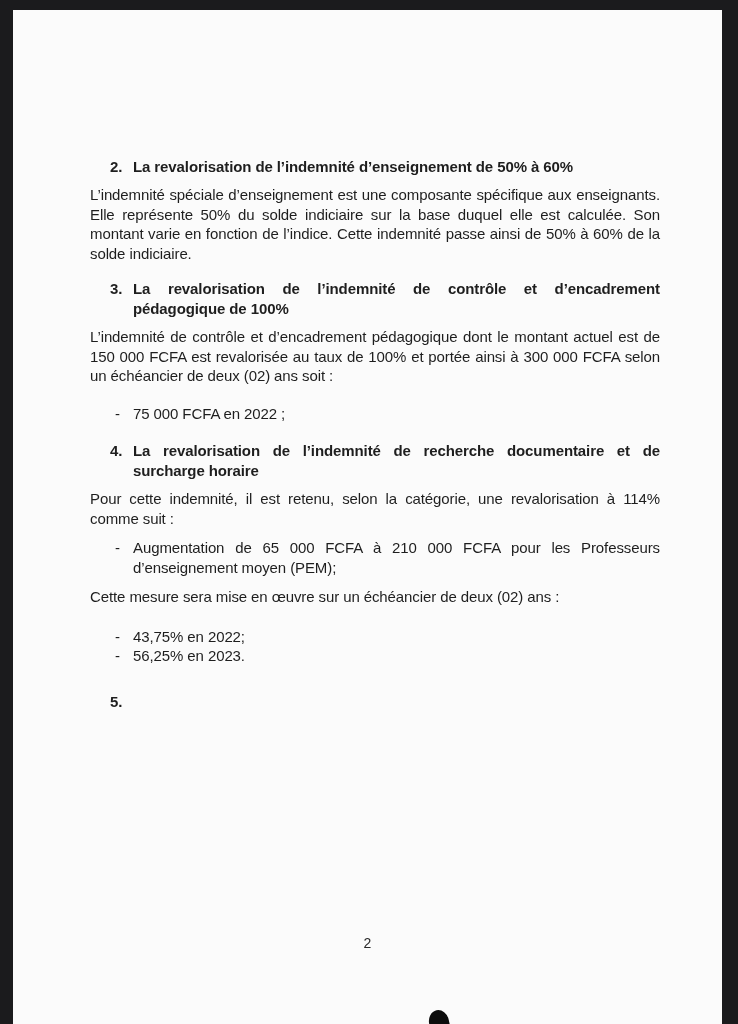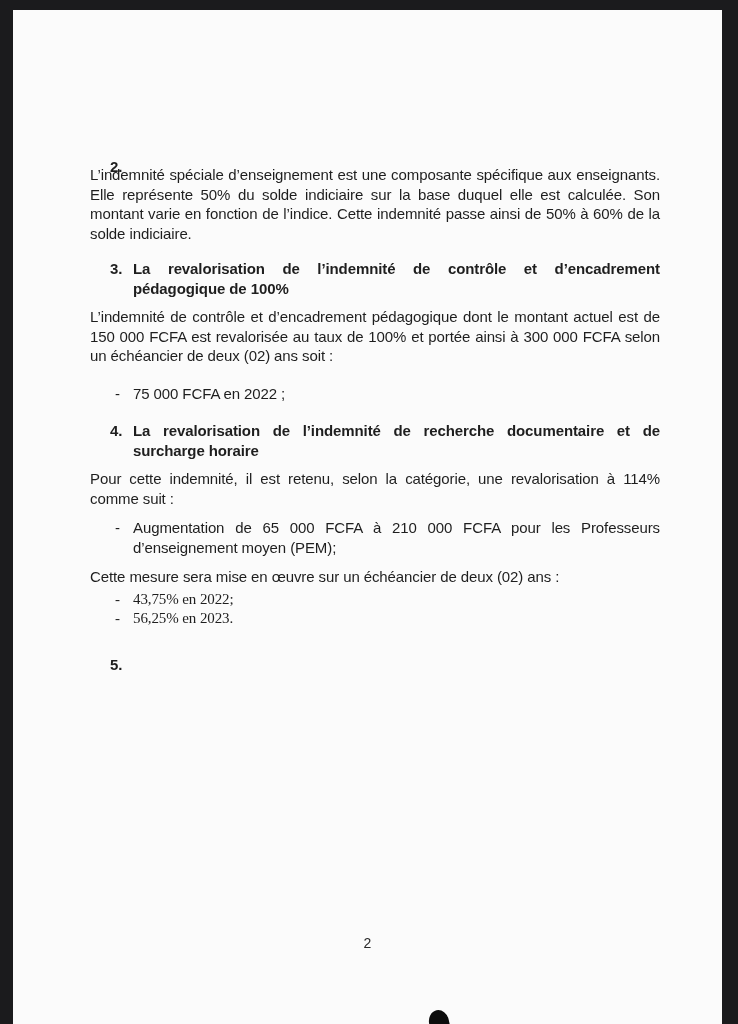--- a/index.html
+++ b/index.html
@@ -63,21 +63,21 @@
   }
   .bullets li::before {
     content: "-";
     position: absolute;
     left: 25px;
     top: 0;
   }
   .mt16 { margin-top: 16px; }
   .mt18 { margin-top: 18px; }
   .mt10 { margin-top: 10px; }
-  .mt8  { margin-top: 3px; font-family: Liberation Serif, serif; }
+  .mt8  { margin-top: 20px; }
   .mt26 { margin-top: 26px; }
   .bold { font-weight: normal; }
   .page-number {
     position: absolute;
     top: 925px;
     left: 0;
     width: 100%;
     text-align: center;
     font-size: 14px;
     color: #2a2a2a;
@@ -95,20 +95,21 @@
 </style>
 </head>
 <body>
 
 <div class="frame">
   <div class="page">
     <div class="content">
 
       <div class="heading">
         <span class="hnum">2.</span>
+        <span>La revalorisation de l’indemnité d’enseignement de 50% à 60%</span>
       </div>
       <p class="para">L’indemnité spéciale d’enseignement est une composante spécifique aux enseignants. Elle représente 50% du solde indiciaire sur la base duquel elle est calculée. Son montant varie en fonction de l’indice. Cette indemnité passe ainsi de 50% à 60% de la solde indiciaire.</p>
 
       <div class="heading mt16">
         <span class="hnum">3.</span>
         <span>La revalorisation de l’indemnité de contrôle et d’encadrement pédagogique de 100%</span>
       </div>
       <p class="para"><span>L’indemnité de contrôle et d’encadrement pédagogique dont le montant actuel est de 150 000 FCFA est revalorisée au taux de </span><span class="bold">100%</span><span> et portée ainsi à </span><span class="bold">300 000 FCFA</span><span> selon un échéancier de deux (02) ans soit :</span></p>
       <ul class="bullets mt18">
         <li>75 000 FCFA en 2022 ;</li>

